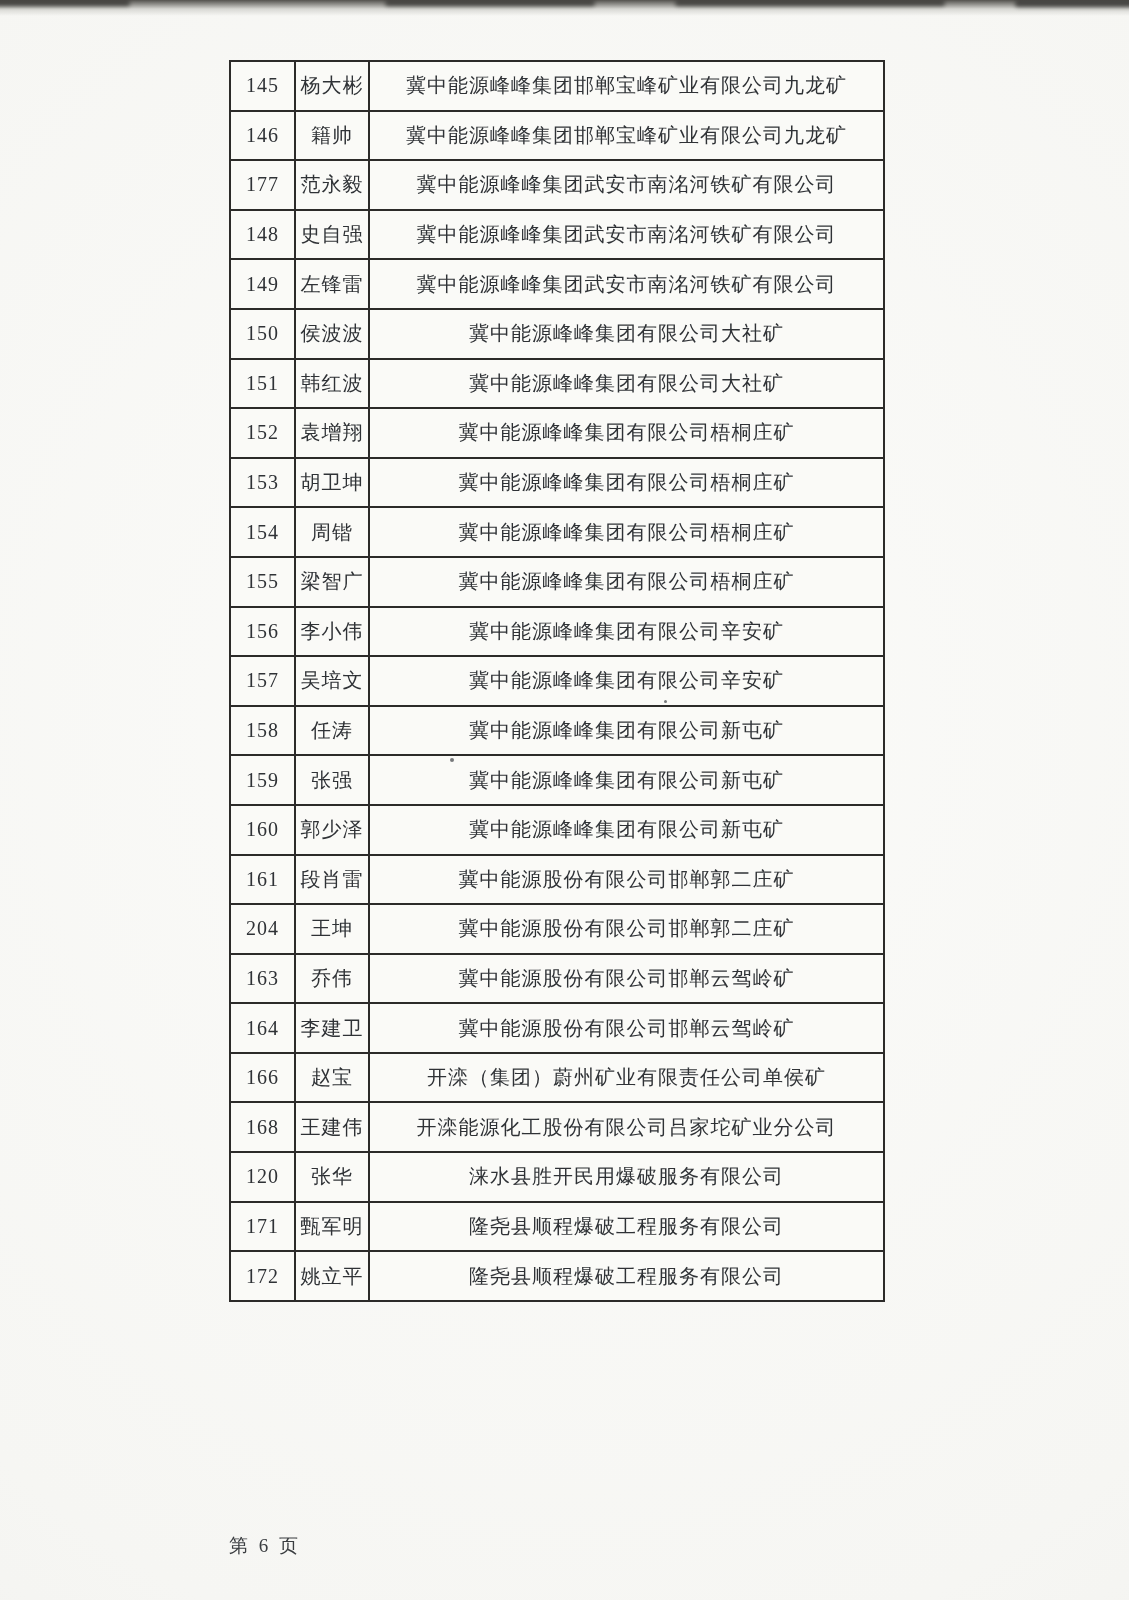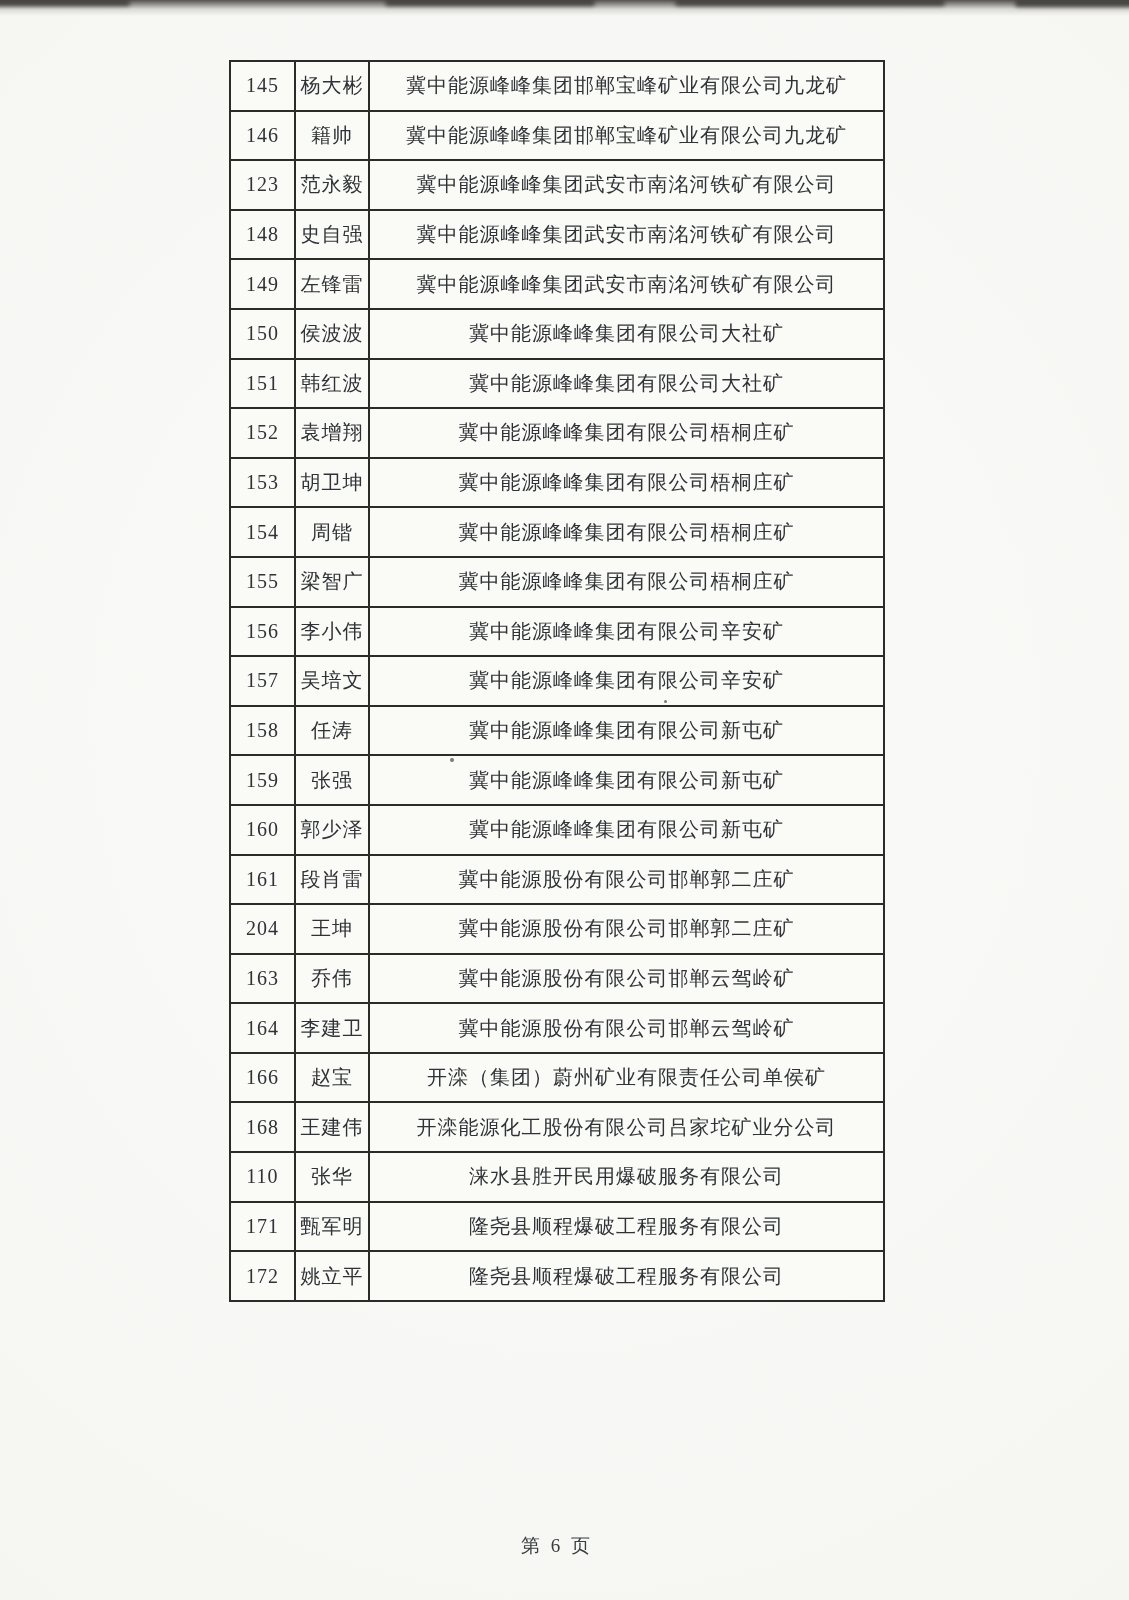--- a/index.html
+++ b/index.html
@@ -83,21 +83,21 @@
     opacity: 0.8;
   }
   .speck.p1 { left: 450px; top: 758px; }
   .speck.p2 { left: 664px; top: 700px; width: 3px; height: 3px; }
 
   .page-footer {
     position: absolute;
     left: 229px;
     top: 1533px;
     width: 656px;
-    text-align: center;
+    text-align: left;
     font-size: 19px;
     letter-spacing: 3px;
     color: #3a3d40;
   }
 </style>
 </head>
 <body>
 
 <div class="page">
 
@@ -121,21 +121,21 @@
     <td class="col-org">冀中能源峰峰集团邯郸宝峰矿业有限公司九龙矿</td>
   </tr>
 
   <tr>
     <td class="col-num">146</td>
     <td class="col-name">籍帅</td>
     <td class="col-org">冀中能源峰峰集团邯郸宝峰矿业有限公司九龙矿</td>
   </tr>
 
   <tr>
-    <td class="col-num">123</td>
+    <td class="col-num">177</td>
     <td class="col-name">范永毅</td>
     <td class="col-org">冀中能源峰峰集团武安市南洺河铁矿有限公司</td>
   </tr>
 
   <tr>
     <td class="col-num">148</td>
     <td class="col-name">史自强</td>
     <td class="col-org">冀中能源峰峰集团武安市南洺河铁矿有限公司</td>
   </tr>
 
@@ -244,21 +244,21 @@
 
 
   <tr>
     <td class="col-num">168</td>
     <td class="col-name">王建伟</td>
     <td class="col-org">开滦能源化工股份有限公司吕家坨矿业分公司</td>
   </tr>
 
 
   <tr>
-    <td class="col-num">110</td>
+    <td class="col-num">120</td>
     <td class="col-name">张华</td>
     <td class="col-org">涞水县胜开民用爆破服务有限公司</td>
   </tr>
 
   <tr>
     <td class="col-num">171</td>
     <td class="col-name">甄军明</td>
     <td class="col-org">隆尧县顺程爆破工程服务有限公司</td>
   </tr>
 

